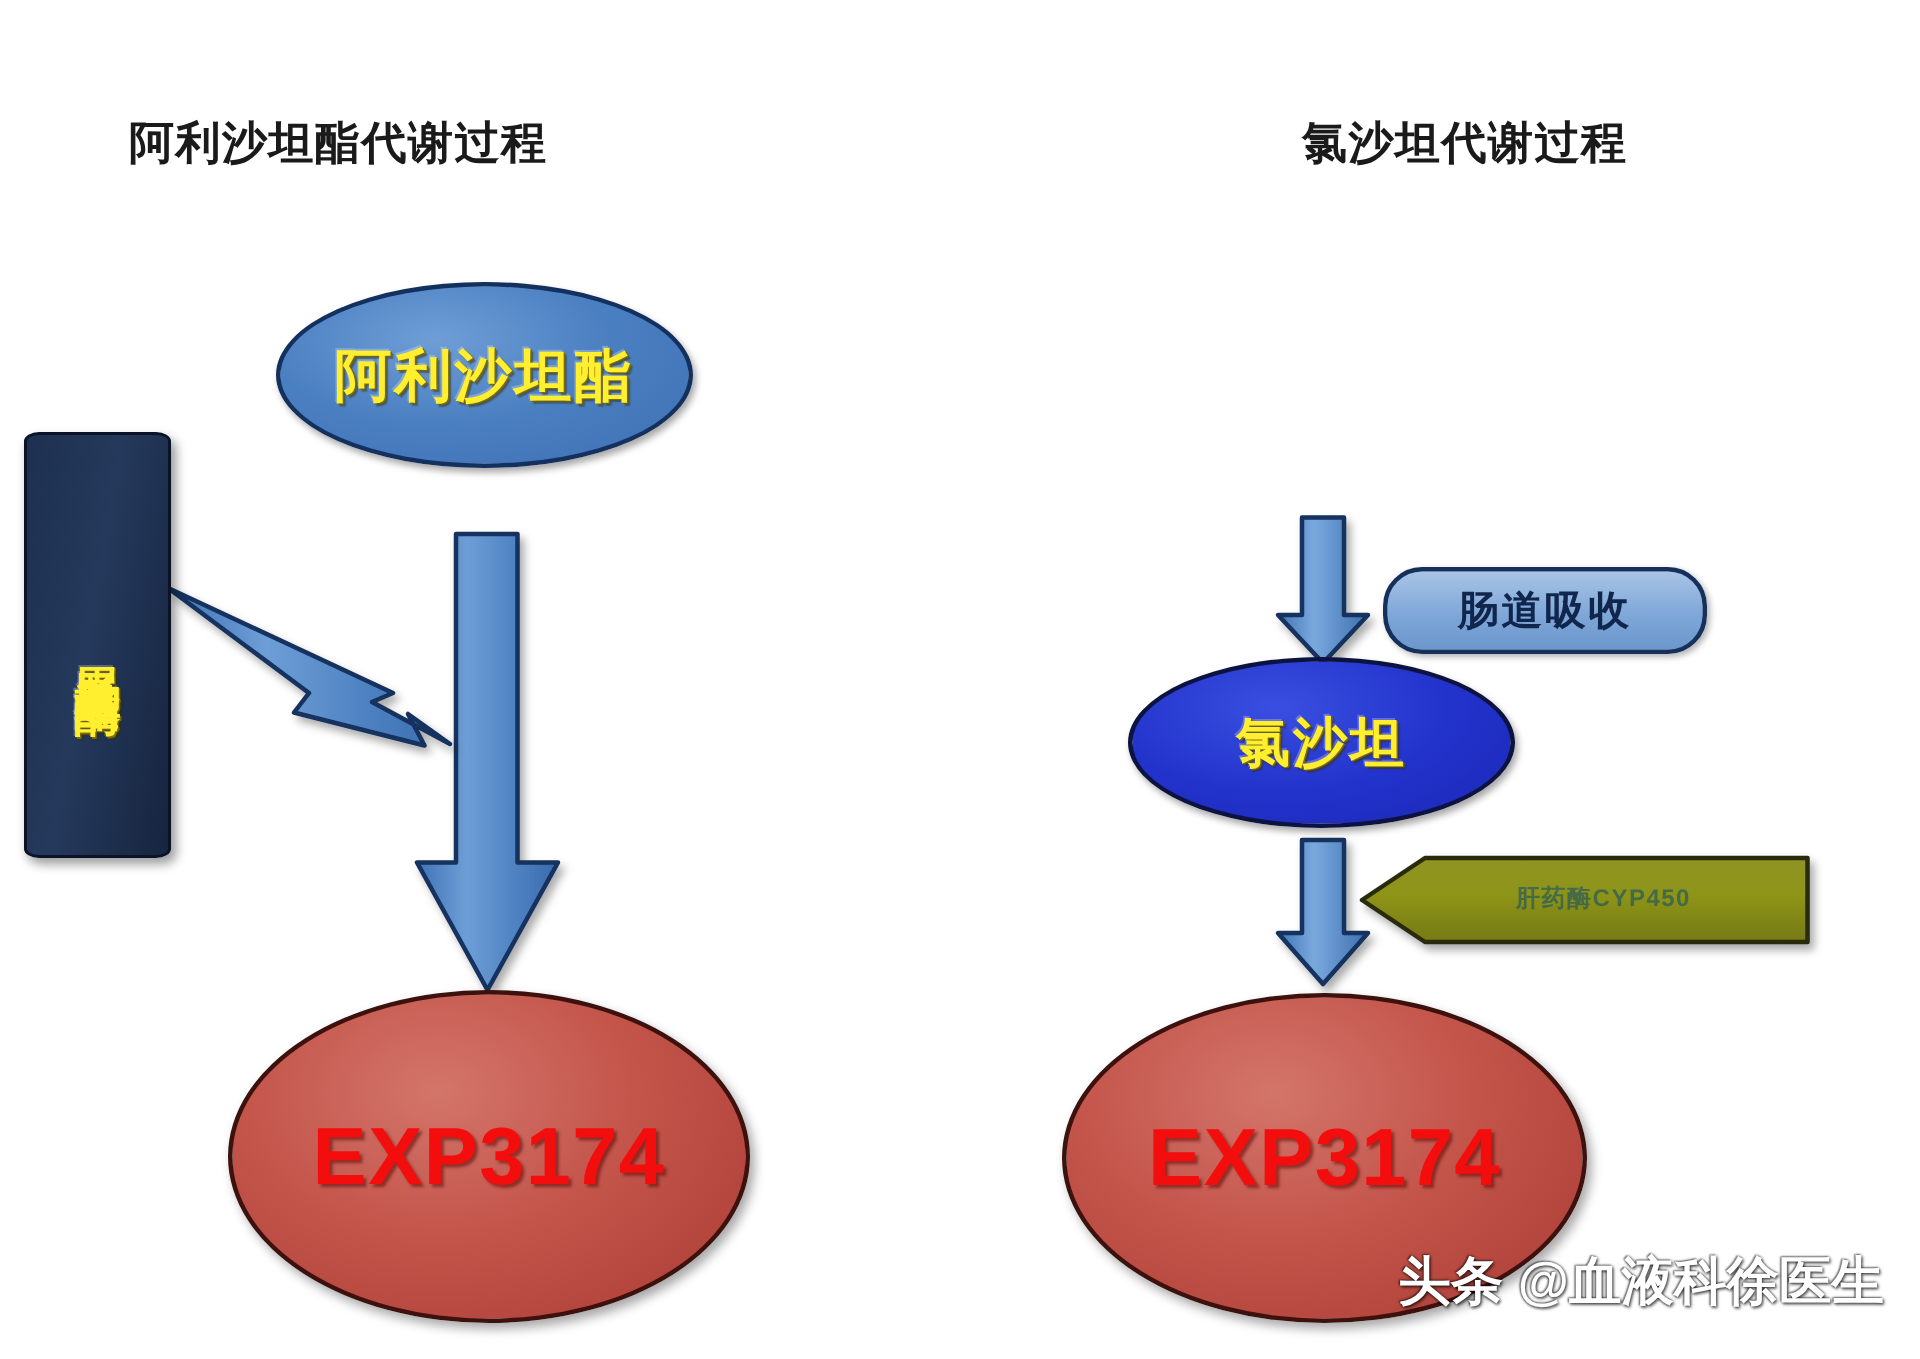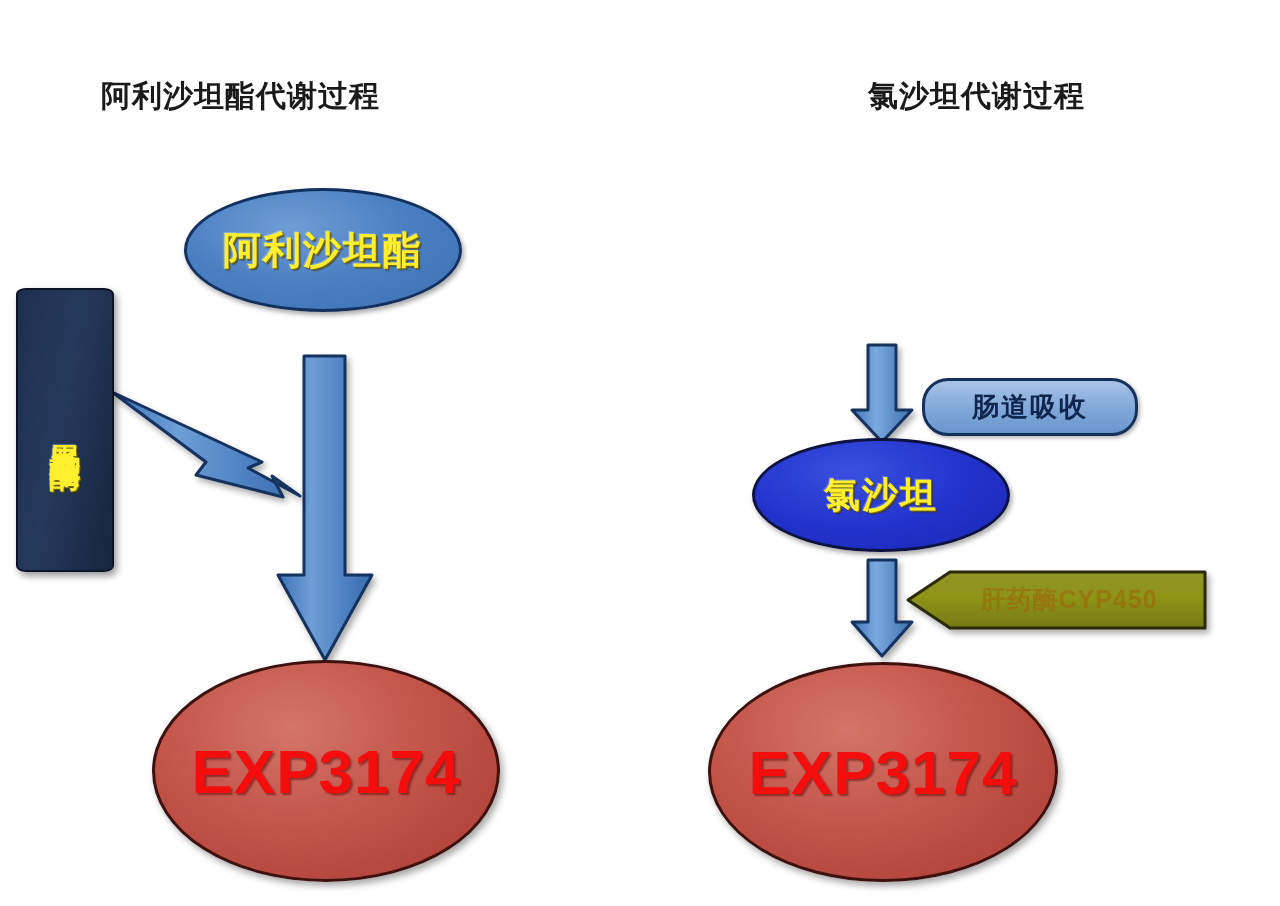--- a/index.html
+++ b/index.html
@@ -20,21 +20,21 @@
   .abs { position: absolute; }
 
   
   .title {
     font-size: 30px;
     font-weight: 700;
     color: #1a1a1a;
     letter-spacing: 1px;
     line-height: 1.45;
   }
-  #title-left  { left: 86px;  top: 74px;  width: 420px; margin-left: 15px; }
+  #title-left  { left: 86px;  top: 74px;  width: 420px; }
   #title-right { left: 868px; top: 74px;  width: 240px; }
 
   
   .ellipse {
     display: flex;
     align-items: center;
     justify-content: center;
     border-radius: 50%;
     box-sizing: border-box;
     text-align: center;
@@ -69,21 +69,21 @@
   
   .ell-red {
     background:
       radial-gradient(ellipse at 40% 30%, #d3756a 0%, #c4554b 45%, #a83b33 100%);
     border: 3px solid #3d120e;
     box-shadow: 3px 4px 7px rgba(0,0,0,.35);
   }
   .red-text {
     color: #f40d0d;
     font-weight: 900;
-    font-size: 62px;
+    font-size: 54px;
     letter-spacing: 1px;
     text-shadow: 2px 2px 2px rgba(90,10,5,.55);
   }
 
   
   #box-gi-esterase {
     left: 16px; top: 288px;
     width: 94px; height: 280px;
     background: linear-gradient(100deg, #1d3050 0%, #25395c 45%, #16253f 100%);
     border: 2px solid #0a1426;
@@ -127,23 +127,23 @@
   #banner-cyp450 {
     left: 905px; top: 568px;
     width: 300px; height: 62px;
     display: flex;
     align-items: center;
     justify-content: center;
   }
   #banner-cyp450 .banner-text {
     position: relative;
     z-index: 2;
-    color: #a16207;
+    color: #0c4a6e;
     opacity: .55;
-    font-size: 25px;
+    font-size: 16px;
     font-weight: 700;
     letter-spacing: 1px;
     white-space: nowrap;
     margin-left: 28px;
   }
 
   
   #watermark {
     right: 24px; bottom: 28px;
     font-size: 35px;
@@ -233,14 +233,15 @@
   </div>
 
   <div class="abs" id="banner-cyp450">
     <span class="banner-text">肝药酶CYP450</span>
   </div>
 
   <div class="abs ellipse ell-red" style="left:708px; top:662px; width:350px; height:220px;">
     <span class="red-text">EXP3174</span>
   </div>
 
+  <div class="abs" id="watermark">头条 @血液科徐医生</div>
 
 </div>
 
 </body></html>

